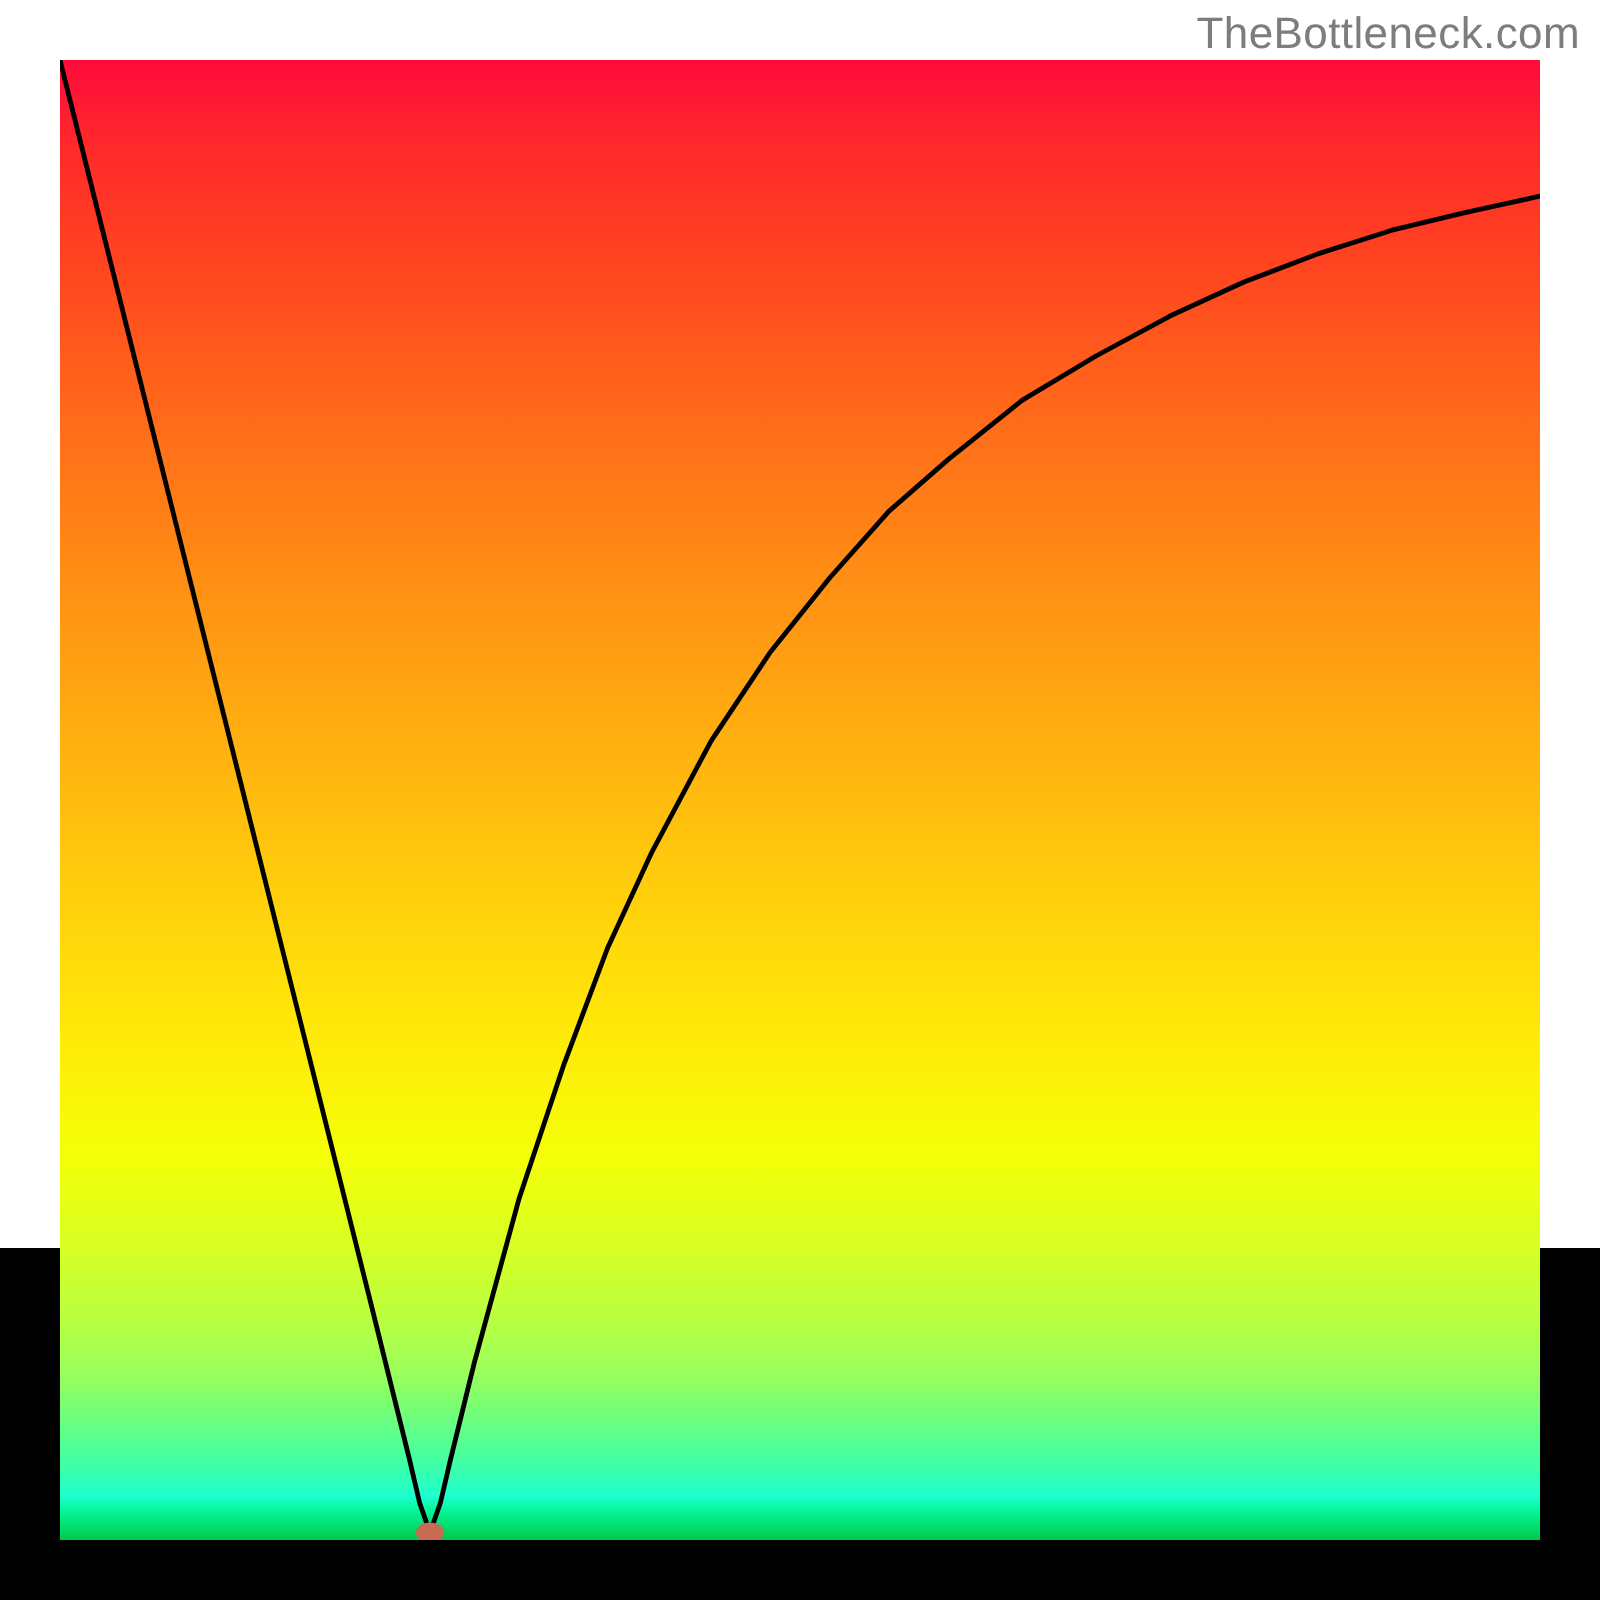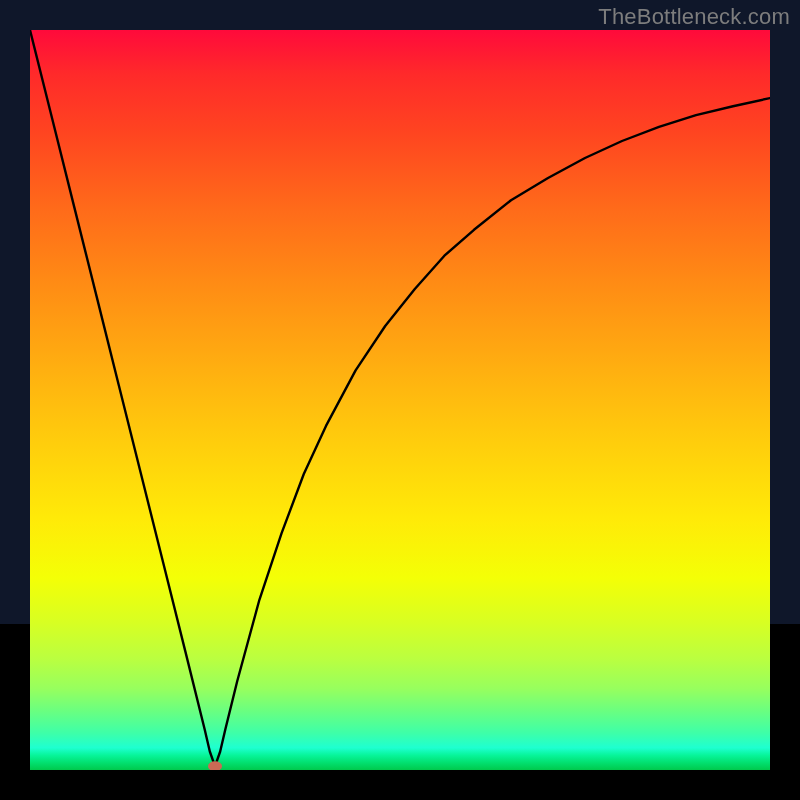--- a/index.html
+++ b/index.html
@@ -8,21 +8,21 @@
     width: 800px;
     height: 800px;
     overflow: hidden;
     background: #000;
     font-family: Arial, Helvetica, sans-serif;
   }
   .frame {
     position: relative;
     width: 800px;
     height: 624px;
-    background: #0f172a;
+    background: #ffffff;
   }
   .plot {
     position: absolute;
     left: 30px;
     top: 30px;
     width: 740px;
     height: 740px;
     background: linear-gradient(to bottom,
       #ff0a3b 0%,
       #ff2a2a 6%,

